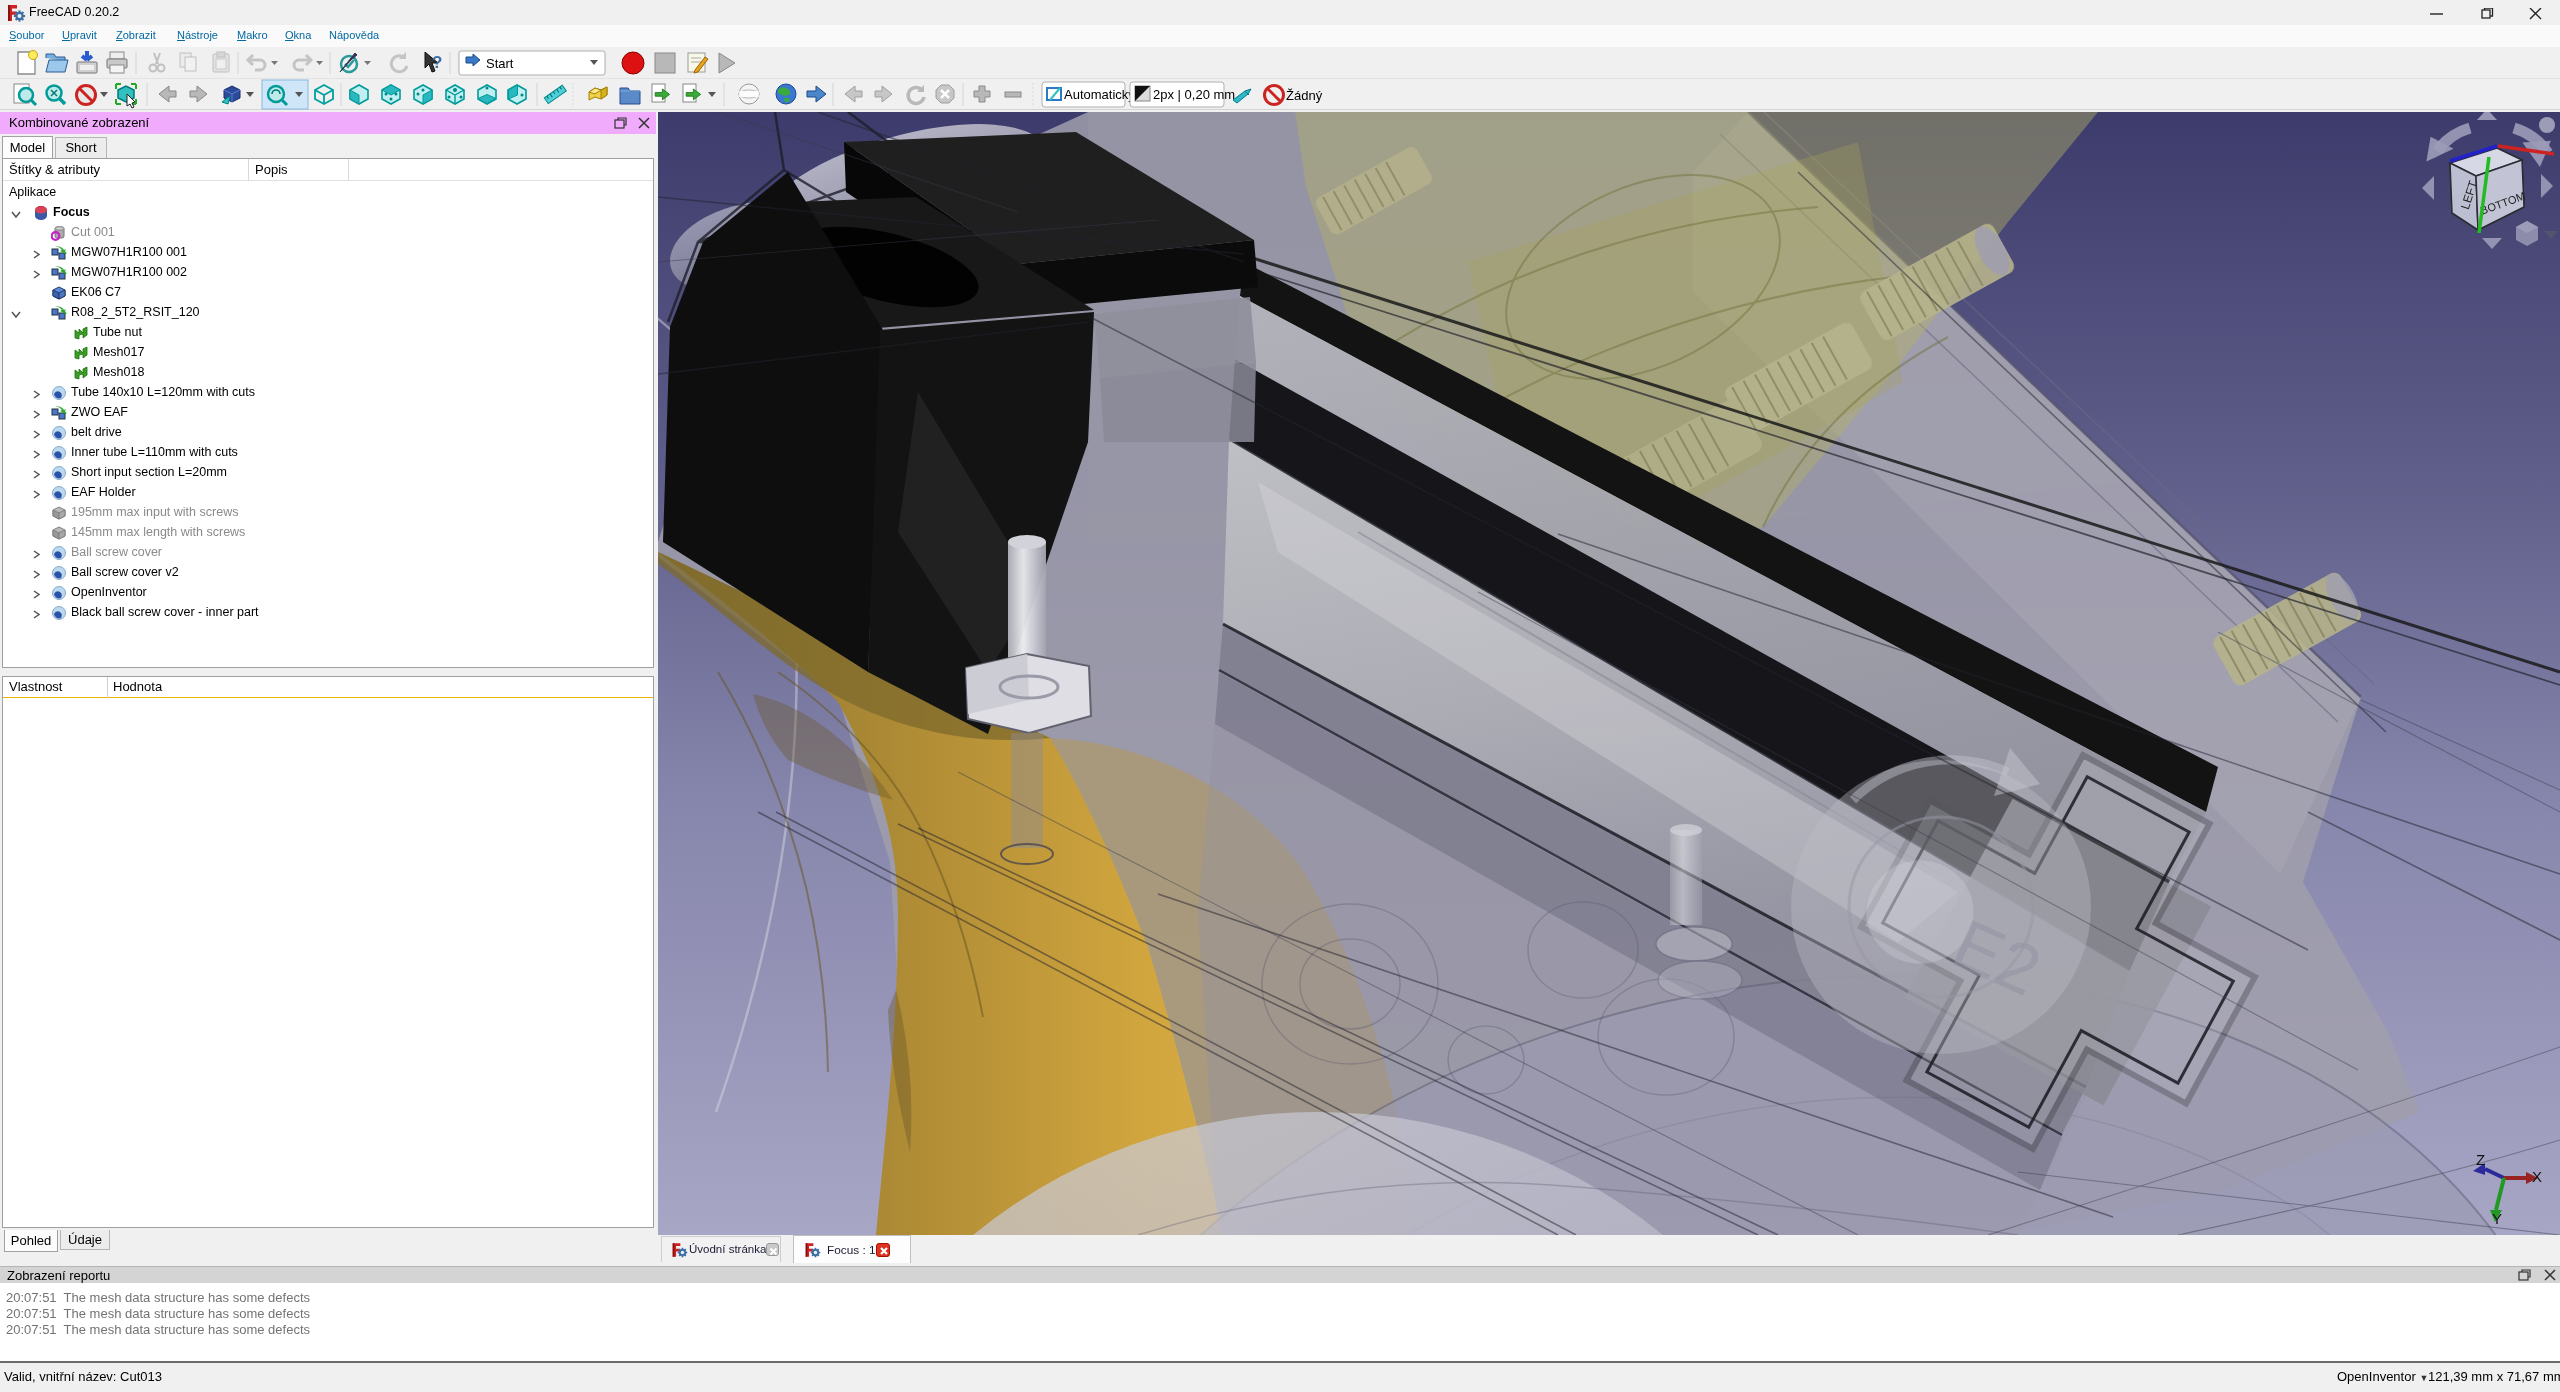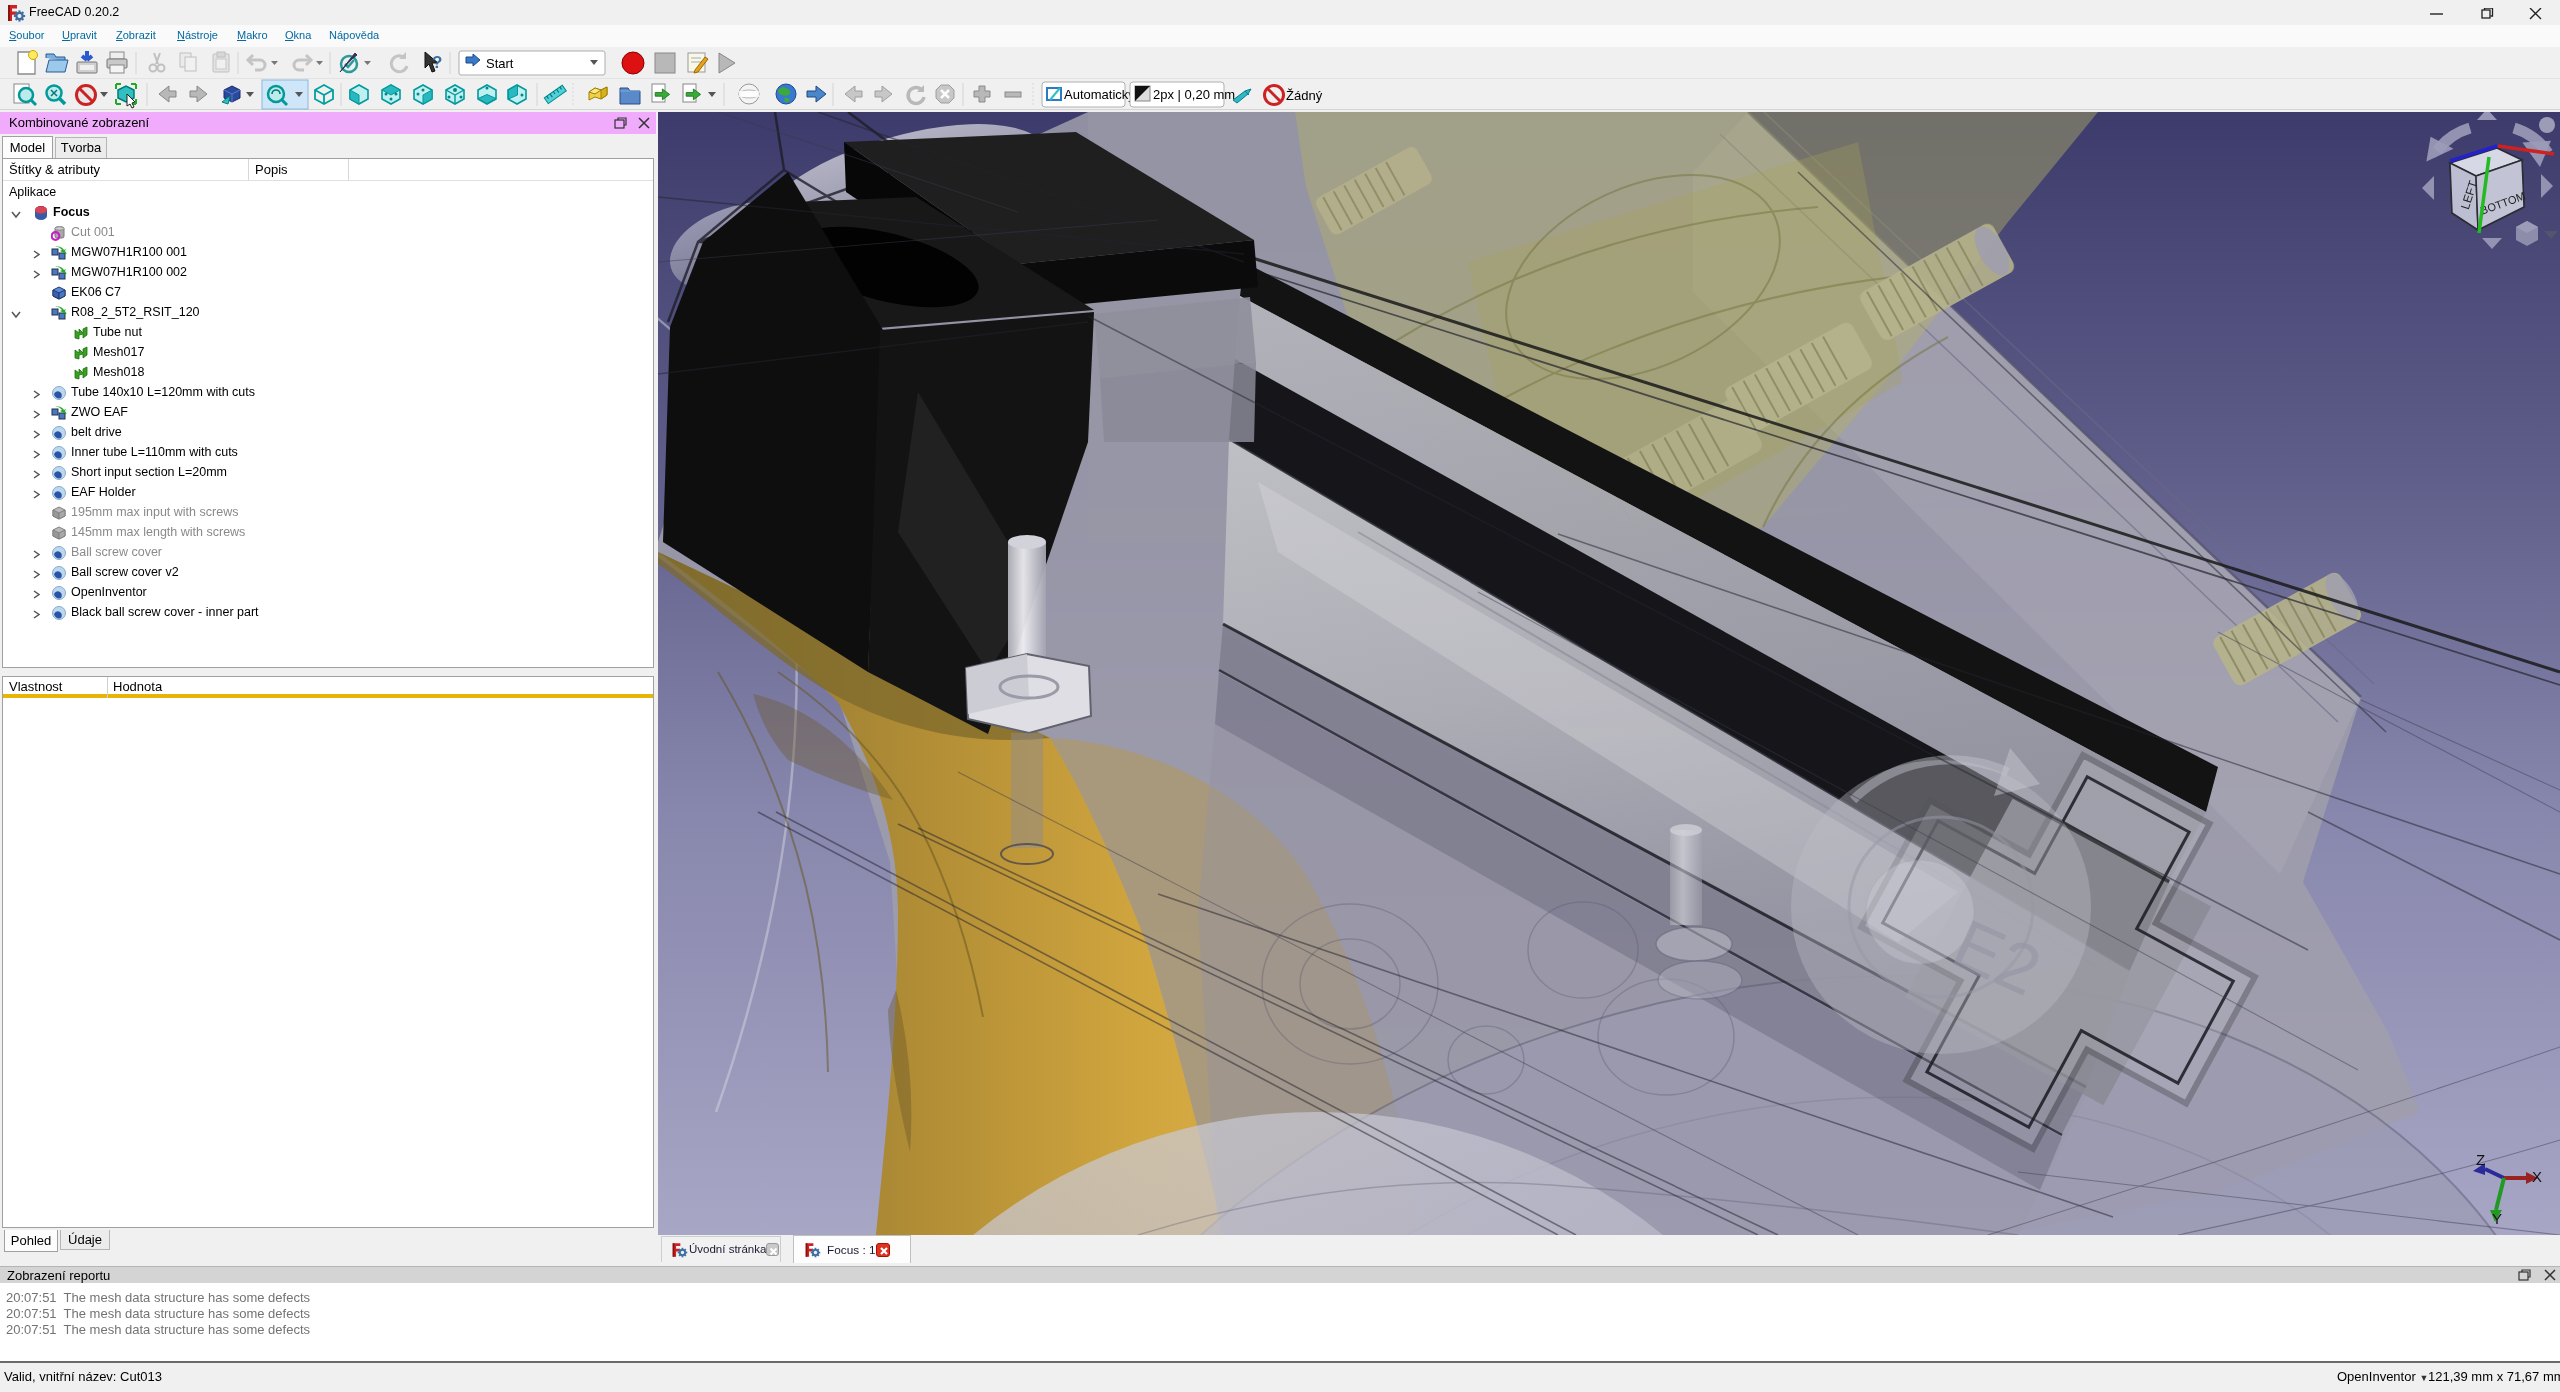--- a/index.html
+++ b/index.html
@@ -352,21 +352,21 @@
   <div id="dockhdr">
       <span style="position:absolute;left:9px;top:3px">Kombinované zobrazení</span>
     <svg class="abs" style="left:614px;top:5px" width="36" height="13" viewBox="0 0 36 13">
       <rect x="1" y="3" width="9" height="8" fill="none" stroke="#333" stroke-width="1.2"></rect>
       <path d="M4 3 v-2 h8 v7 h-2" fill="none" stroke="#333" stroke-width="1.2"></path>
       <path d="M25 1 l10 10 M35 1 l-10 10" stroke="#333" stroke-width="1.5"></path>
     </svg>
   </div>
   <div id="tabs-mt">
     <div class="tab" style="left:2px;width:51px;background:#fcfcfc;border:1px solid #a0a0a0;border-bottom:none;"><span style="position:relative;top:3px">Model</span></div>
-    <div class="tab" style="left:55px;width:52px;background:#ececec;border:1px solid #b5b5b5;border-bottom:none;height:21px;top:1px"><span style="position:relative;top:2px">Tvorba</span></div>
+    <div class="tab" style="left:55px;width:52px;background:#ececec;border:1px solid #b5b5b5;border-bottom:none;height:21px;top:1px"><span style="position:relative;top:2px">Short</span></div>
   </div>
   <div id="treepanel">
       <div style="position:absolute;left:0;top:0;width:650px;height:22px;font-size:13px;border-bottom:1px solid #e0e0e0">
 <span style="position:absolute;left:6px;top:3px">Štítky &amp; atributy</span>
 <span style="position:absolute;left:252px;top:3px">Popis</span>
 <div style="position:absolute;left:245px;top:0;width:1px;height:22px;background:#d8d8d8"></div>
 <div style="position:absolute;left:345px;top:0;width:1px;height:22px;background:#d8d8d8"></div>
 </div>
 <div class="treerow" style="top:24px;">
 <span style="position:absolute;left:6px;top:2px;">Aplikace</span>
@@ -565,21 +565,21 @@
             <path d="M2 1 l5 3.5 L2 8" fill="none" stroke="#555" stroke-width="1.5"></path>
           </svg></span>
 <span style="position:absolute;left:48px;top:2px"><svg width="16" height="16" viewBox="0 0 16 16">
             <circle cx="8" cy="8" r="6.5" fill="#bcd8ee" stroke="#88aacc"></circle>
             <path d="M3 9 a5 5 0 0 0 7 4 q2 -4 -1 -6 q-4 -2 -6 2 Z" fill="#2a52a8"></path>
           </svg></span>
 <span style="position:absolute;left:68px;top:2px;">Black ball screw cover - inner part</span>
 </div>
     </div>
   <div id="proppanel">
-    <div style="position:absolute;left:0;top:0;width:650px;height:21px;border-bottom:4px solid #eab308;font-size:13px">
+    <div style="position:absolute;left:0;top:0;width:650px;height:21px;border-bottom:1px solid #eab308;font-size:13px">
       <span style="position:absolute;left:6px;top:2px">Vlastnost</span>
       <span style="position:absolute;left:110px;top:2px">Hodnota</span>
       <div style="position:absolute;left:104px;top:0;width:1px;height:21px;background:#d0d0d0"></div>
     </div>
   </div>
   <div id="btabs">
     <div class="tab" style="left:2px;width:54px;background:#fcfcfc;border:1px solid #a0a0a0;border-top:none;"><span style="position:relative;top:3px">Pohled</span></div>
     <div class="tab" style="left:58px;width:50px;background:#ececec;border:1px solid #b5b5b5;border-top:none;height:20px;"><span style="position:relative;top:2px">Údaje</span></div>
   </div>
 </div>

